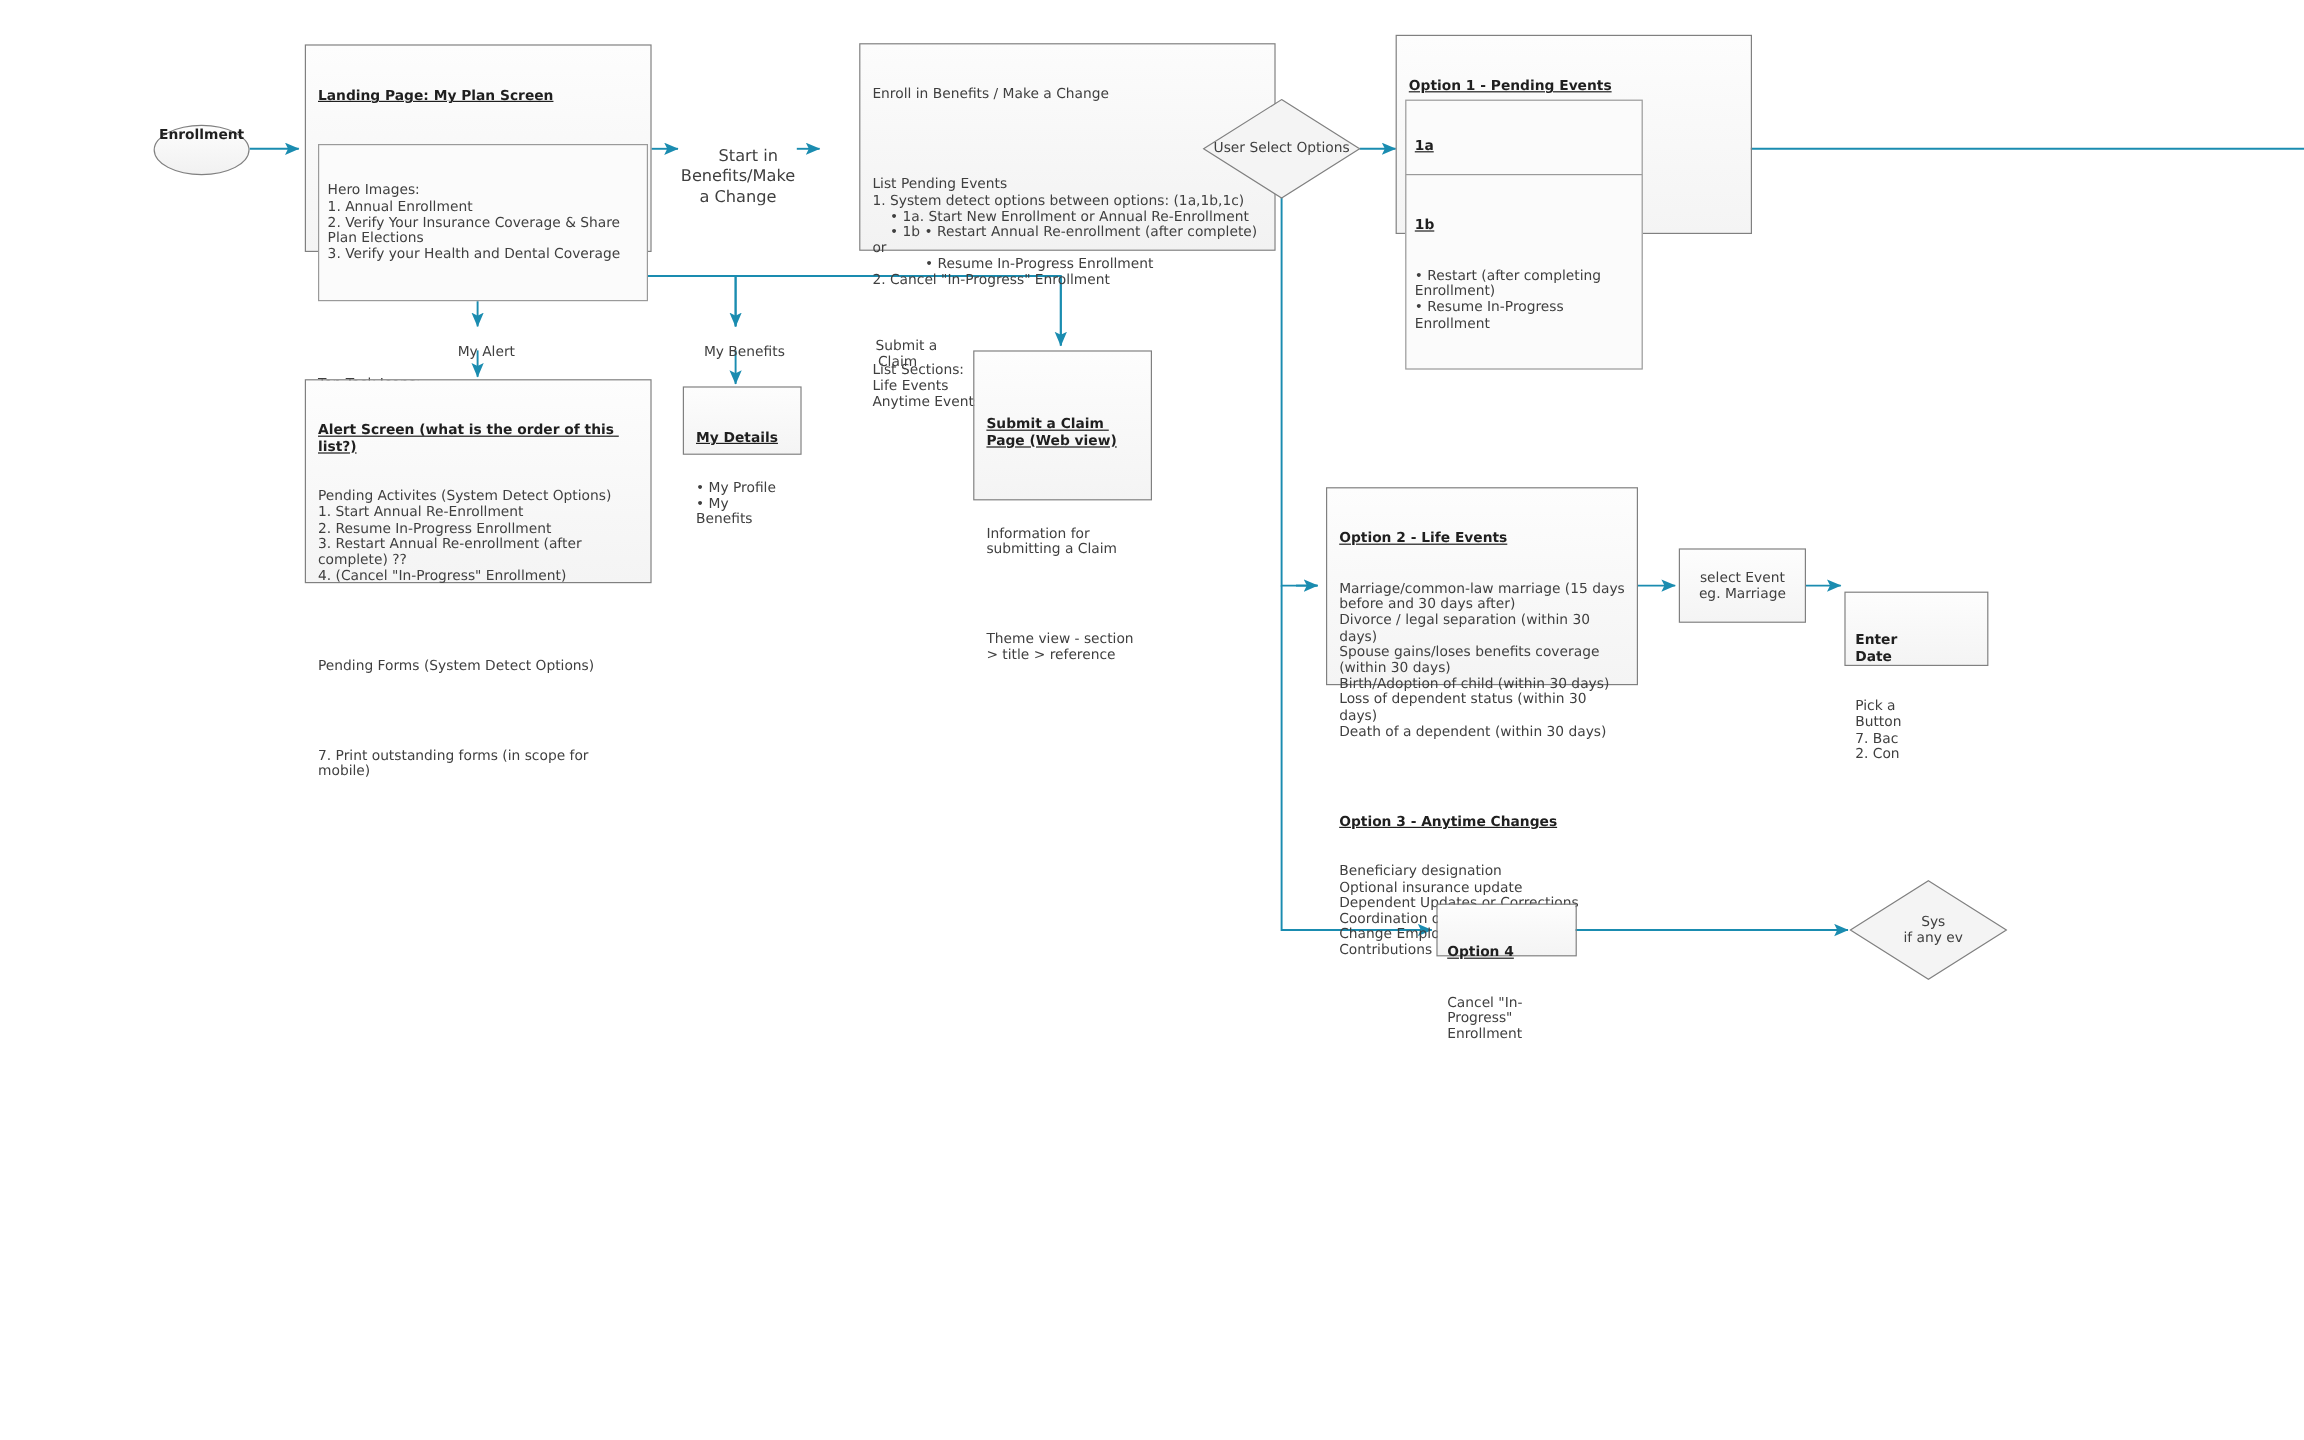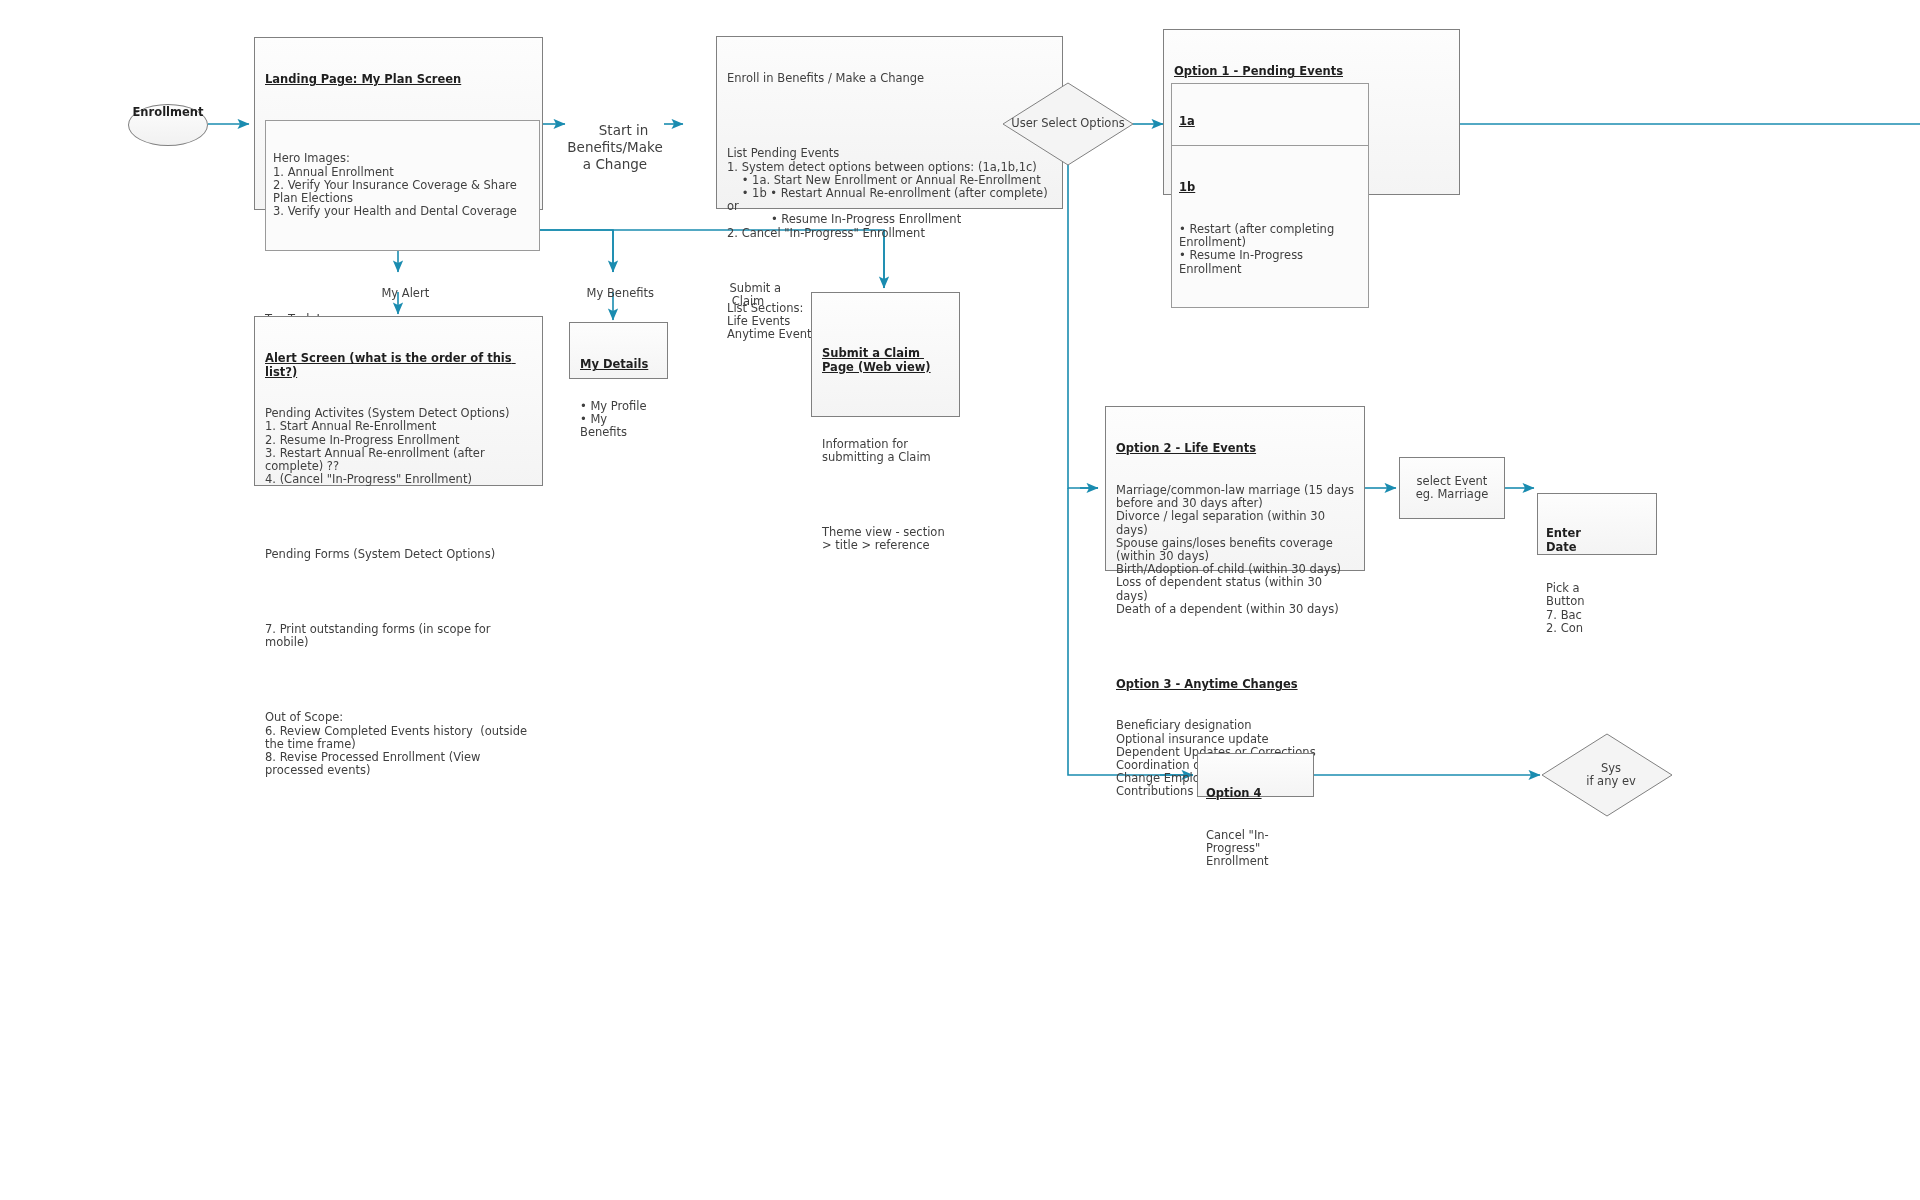--- a/index.html
+++ b/index.html
@@ -235,23 +235,20 @@
     <span class="lines">Pending Activites (System Detect Options)
 1. Start Annual Re-Enrollment
 2. Resume In-Progress Enrollment
 3. Restart Annual Re-enrollment (after complete) ??
 4. (Cancel "In-Progress" Enrollment)</span>
     <span class="gap"></span>
     <span class="lines">Pending Forms (System Detect Options)</span>
     <span class="gap"></span>
     <span class="lines">7. Print outstanding forms (in scope for mobile)</span>
     <span class="gap"></span>
-    <span class="lines">Out of Scope:
-6. Review Completed Events history  (outside the time frame)
-8. Revise Processed Enrollment (View processed events)</span>
   </div>
 
   <div class="node pad" style="left:569px;top:322px;width:99px;height:57px;">
     <span class="ttl">My Details</span>
     <span class="lines">• My Profile
 • My Benefits</span>
   </div>
 
   <div class="node pad" style="left:811px;top:292px;width:149px;height:125px;padding-top:28px;">
     <span class="ttl">Submit a Claim Page (Web view)</span>

